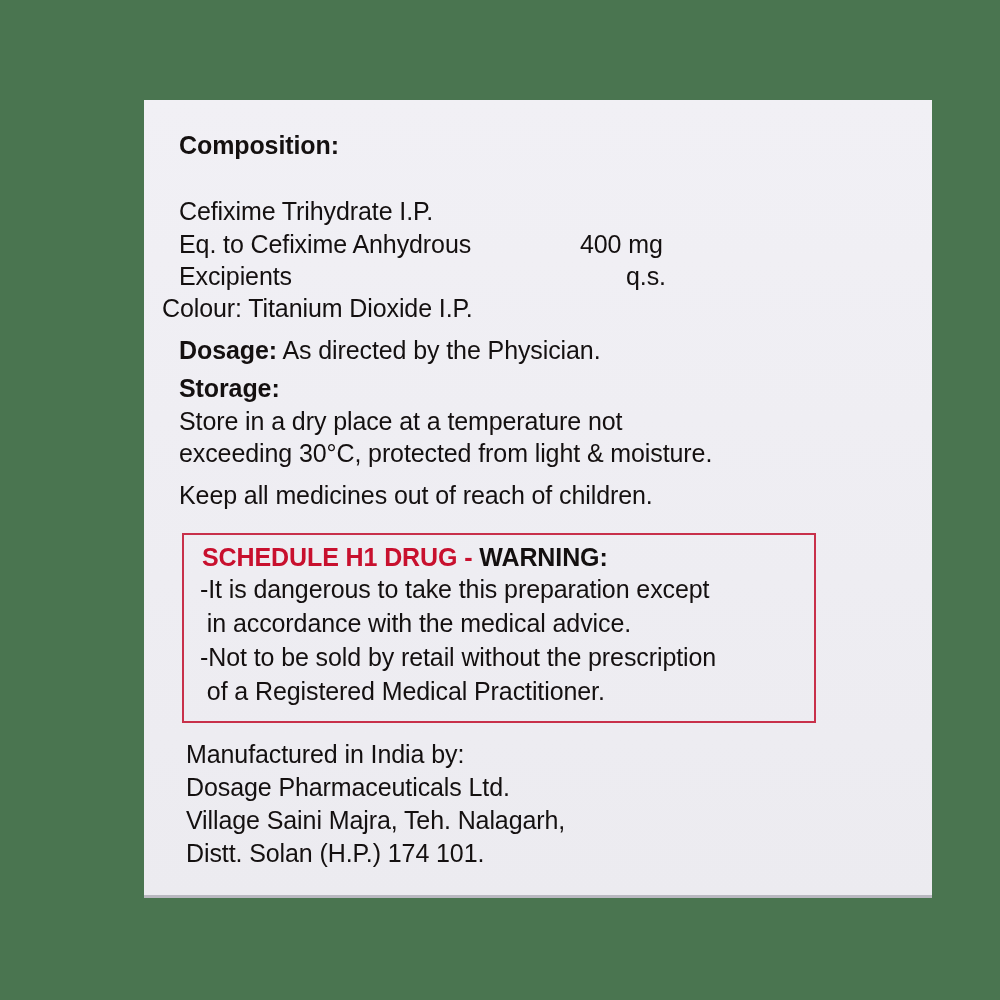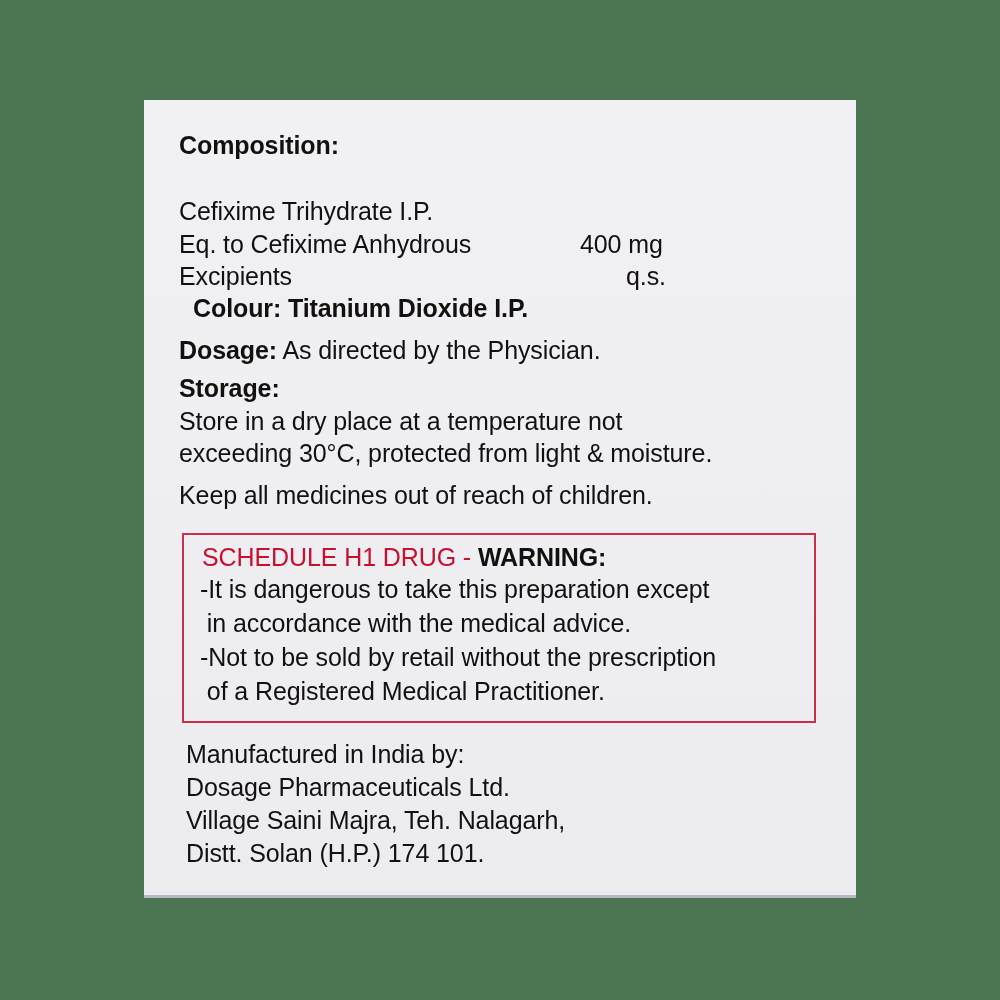--- a/index.html
+++ b/index.html
@@ -6,46 +6,46 @@
   body {
     width: 1000px; height: 1000px;
     background: #4a7550;
     position: relative;
     overflow: hidden;
     font-family: "Liberation Sans", sans-serif;
   }
   .card {
     position: absolute;
     left: 144px; top: 100px;
-    width: 712px; height: 798px;
+    width: 788px; height: 798px;
     background: linear-gradient(180deg, #f1f0f5 0%, #eeedf2 60%, #ecebf0 100%);
     box-shadow: inset 0 -3px 0 #b9b8c0;
   }
   .txt { position: absolute; color: #141010; font-size: 25px; line-height: 1; white-space: pre; letter-spacing: -0.1px; }
   .bold { font-weight: bold; }
-  .red { color: #c8102e; font-weight: normal; }
+  .red { color: #c8102e; font-weight: bold; }
   .warnbox {
     position: absolute;
     left: 38px; top: 433px;
     width: 630px; height: 186px;
     border: 2px solid #c8304a;
   }
 </style>
 </head>
 <body>
 
 <div class="card">
 
   <div class="txt bold" style="left:35px; top:33px;">Composition:</div>
   <div class="txt" style="left:35px; top:99px;">Cefixime Trihydrate I.P.</div>
   <div class="txt" style="left:35px; top:132px;">Eq. to Cefixime Anhydrous</div>
   <div class="txt" style="left:436px; top:132px;">400 mg</div>
   <div class="txt" style="left:35px; top:164px;">Excipients</div>
   <div class="txt" style="left:482px; top:164px;">q.s.</div>
-  <div class="txt" style="left:49px; top:196px;font-weight:bold;">Colour: Titanium Dioxide I.P.</div>
+  <div class="txt" style="left:18px; top:196px;">Colour: Titanium Dioxide I.P.</div>
 
   <div class="txt" style="left:35px; top:238px;"><span class="bold">Dosage:</span> <span>As directed by the Physician.</span></div>
 
   <div class="txt bold" style="left:35px; top:276px;">Storage:</div>
   <div class="txt" style="left:35px; top:309px;">Store in a dry place at a temperature not</div>
   <div class="txt" style="left:35px; top:341px;">exceeding 30°C, protected from light &amp; moisture.</div>
 
   <div class="txt" style="left:35px; top:383px;">Keep all medicines out of reach of children.</div>
 
   <div class="warnbox">

